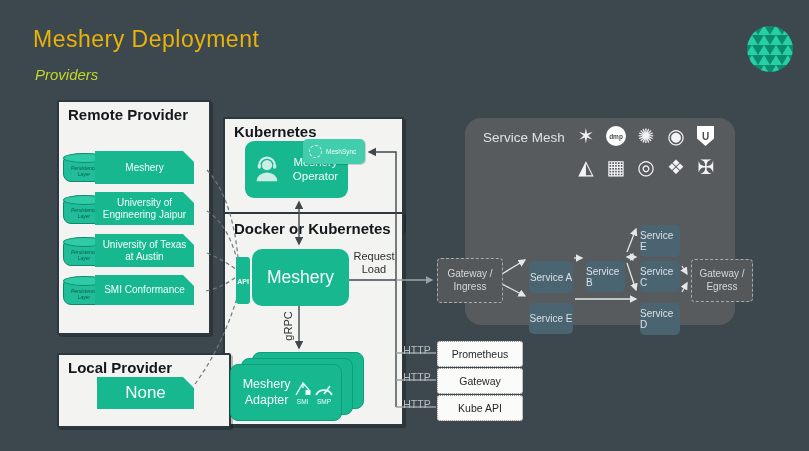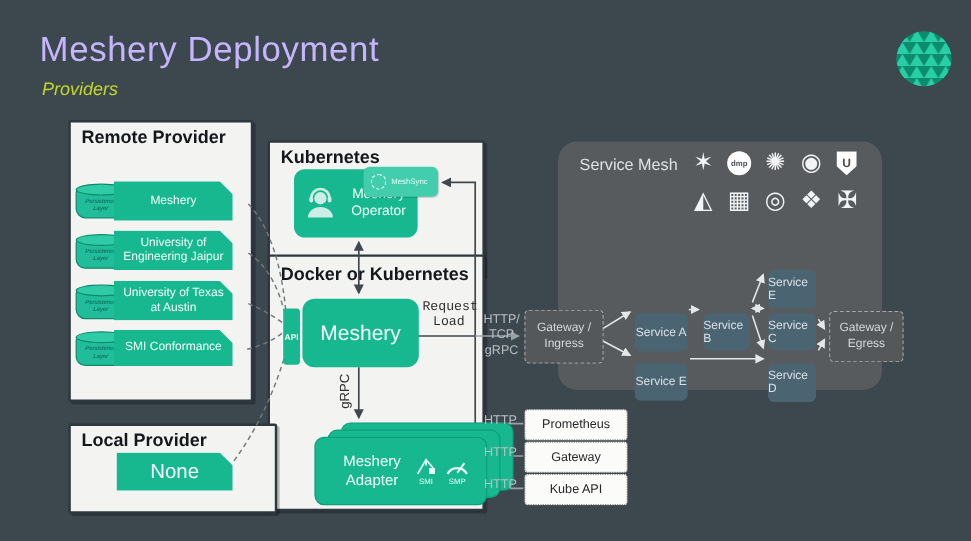--- a/index.html
+++ b/index.html
@@ -1,20 +1,20 @@
 <!DOCTYPE html>
 <html><head>
 <meta charset="utf-8">
 <style>
   html,body{margin:0;padding:0;background:#3d474e;}
   .stage{position:relative;width:809px;height:451px;background:#3d474e;overflow:hidden;
          font-family:"Liberation Sans",sans-serif;}
   .abs{position:absolute;}
   
-  .page-title{left:33px;top:26px;font-size:29px;color:#c4b5fd;letter-spacing:.5px;}
+  .page-title{left:33px;top:26px;font-size:23px;color:#eab308;letter-spacing:.5px;}
   .page-subtitle{left:35px;top:66px;font-size:15px;font-style:italic;color:#c3d72c;}
   
   .panel{position:absolute;background:#f3f3f2;border:2.5px solid #2c373e;border-radius:2px;
          box-shadow:2px 2px 0 rgba(0,0,0,.25);z-index:1;}
   .panel-title{position:absolute;left:9px;top:4px;font-size:15px;font-weight:bold;color:#14181b;white-space:nowrap;}
   
   .gbox{position:absolute;background:#17b890;color:#f4fffb;display:flex;align-items:center;justify-content:center;
         text-align:center;z-index:3;}
   .notch{clip-path:polygon(0 0,calc(100% - 11px) 0,100% 11px,100% 100%,0 100%);}
   .provider-box{width:99px;font-size:10px;line-height:1.18;padding:0 4px;box-sizing:border-box;}
@@ -30,21 +30,21 @@
           padding-left:6px;box-sizing:border-box;}
   .op-label{font-size:11.5px;line-height:1.2;text-align:center;flex:1;}
   .meshsync{left:303px;top:139px;width:62px;height:25px;background:#42cdad;border-radius:5px;z-index:4;
           display:flex;align-items:center;gap:4px;padding-left:6px;box-sizing:border-box;box-shadow:1px 1px 0 rgba(0,0,0,.15);}
   .sync-ring{width:11px;height:11px;border:1.6px dashed #f0fffa;border-radius:50%;flex:none;}
   .meshsync span{font-size:6.5px;color:#eafff9;}
   
   .api-tab{left:236px;top:257px;width:14px;height:47px;border-radius:3px;font-size:7px;font-weight:bold;
           line-height:1.6;word-break:break-all;padding-top:2px;box-sizing:border-box;z-index:3;}
   .meshery-box{left:252px;top:249px;width:97px;height:57px;border-radius:10px;font-size:17.5px;z-index:4;}
-  .adapter{width:144px;height:57px;border-radius:8px;border:1.5px solid #0e9e7b;box-sizing:border-box;margin-left:32px;}
+  .adapter{width:112px;height:57px;border-radius:8px;border:1.5px solid #0e9e7b;box-sizing:border-box;}
   .adapter-front{display:flex;align-items:center;padding:0 6px 0 10px;}
   .adapter-label{font-size:12.5px;line-height:1.25;text-align:center;width:64px;}
   .badge{display:flex;flex-direction:column;align-items:center;width:26px;}
   .badge span{font-size:6.5px;color:#eafff9;margin-top:1px;}
   
   .dark-lbl{position:absolute;color:#2f2f2f;font-size:11px;text-align:center;z-index:3;}
   .strip-lbl{position:absolute;color:#b9bfc2;font-size:10.5px;text-align:center;line-height:1.25;z-index:3;}
   
   .mon{position:absolute;left:437px;width:84px;height:24px;background:#fbfbfa;border:1.3px dotted #8f8f8f;
        border-radius:3px;color:#26282a;font-size:10.5px;display:flex;align-items:center;justify-content:center;z-index:3;}
@@ -223,23 +223,22 @@
     </div>
     <div class="badge">
       <svg width="22" height="16" viewBox="0 0 22 16">
         <path d="M3,14 A9,9 0 0 1 19,14" stroke="#eafff9" stroke-width="1.8" fill="none"></path>
         <path d="M11,13 L17,5" stroke="#eafff9" stroke-width="1.6"></path>
       </svg>
       <span>SMP</span>
     </div>
   </div>
   <div class="dark-lbl" style="left:268px;top:320px;width:40px;transform:rotate(-90deg);">gRPC</div>
-  <div class="dark-lbl" style="left:352px;top:250px;width:44px;line-height:1.2;font-family:Liberation Mono, monospace;">Request Load</div>
-
-  <div class="strip-lbl" style="left:398px;top:260px;width:40px;">HTTP/ TCP gRPC</div>
+  <div class="dark-lbl" style="left:352px;top:250px;width:44px;line-height:1.2;">Request Load</div>
+
   <div class="strip-lbl" style="left:400px;top:344px;width:34px;">HTTP</div>
   <div class="strip-lbl" style="left:400px;top:371px;width:34px;">HTTP</div>
   <div class="strip-lbl" style="left:400px;top:398px;width:34px;">HTTP</div>
 
   <div class="mon" style="top:341px;">Prometheus</div>
   <div class="mon" style="top:368px;">Gateway</div>
   <div class="mon" style="top:395px;">Kube API</div>
 
   <div class="gw" style="left:437px;top:258px;width:64px;height:43px;">Gateway / Ingress</div>
   <div class="gw" style="left:691px;top:259px;width:60px;height:41px;">Gateway / Egress</div>

